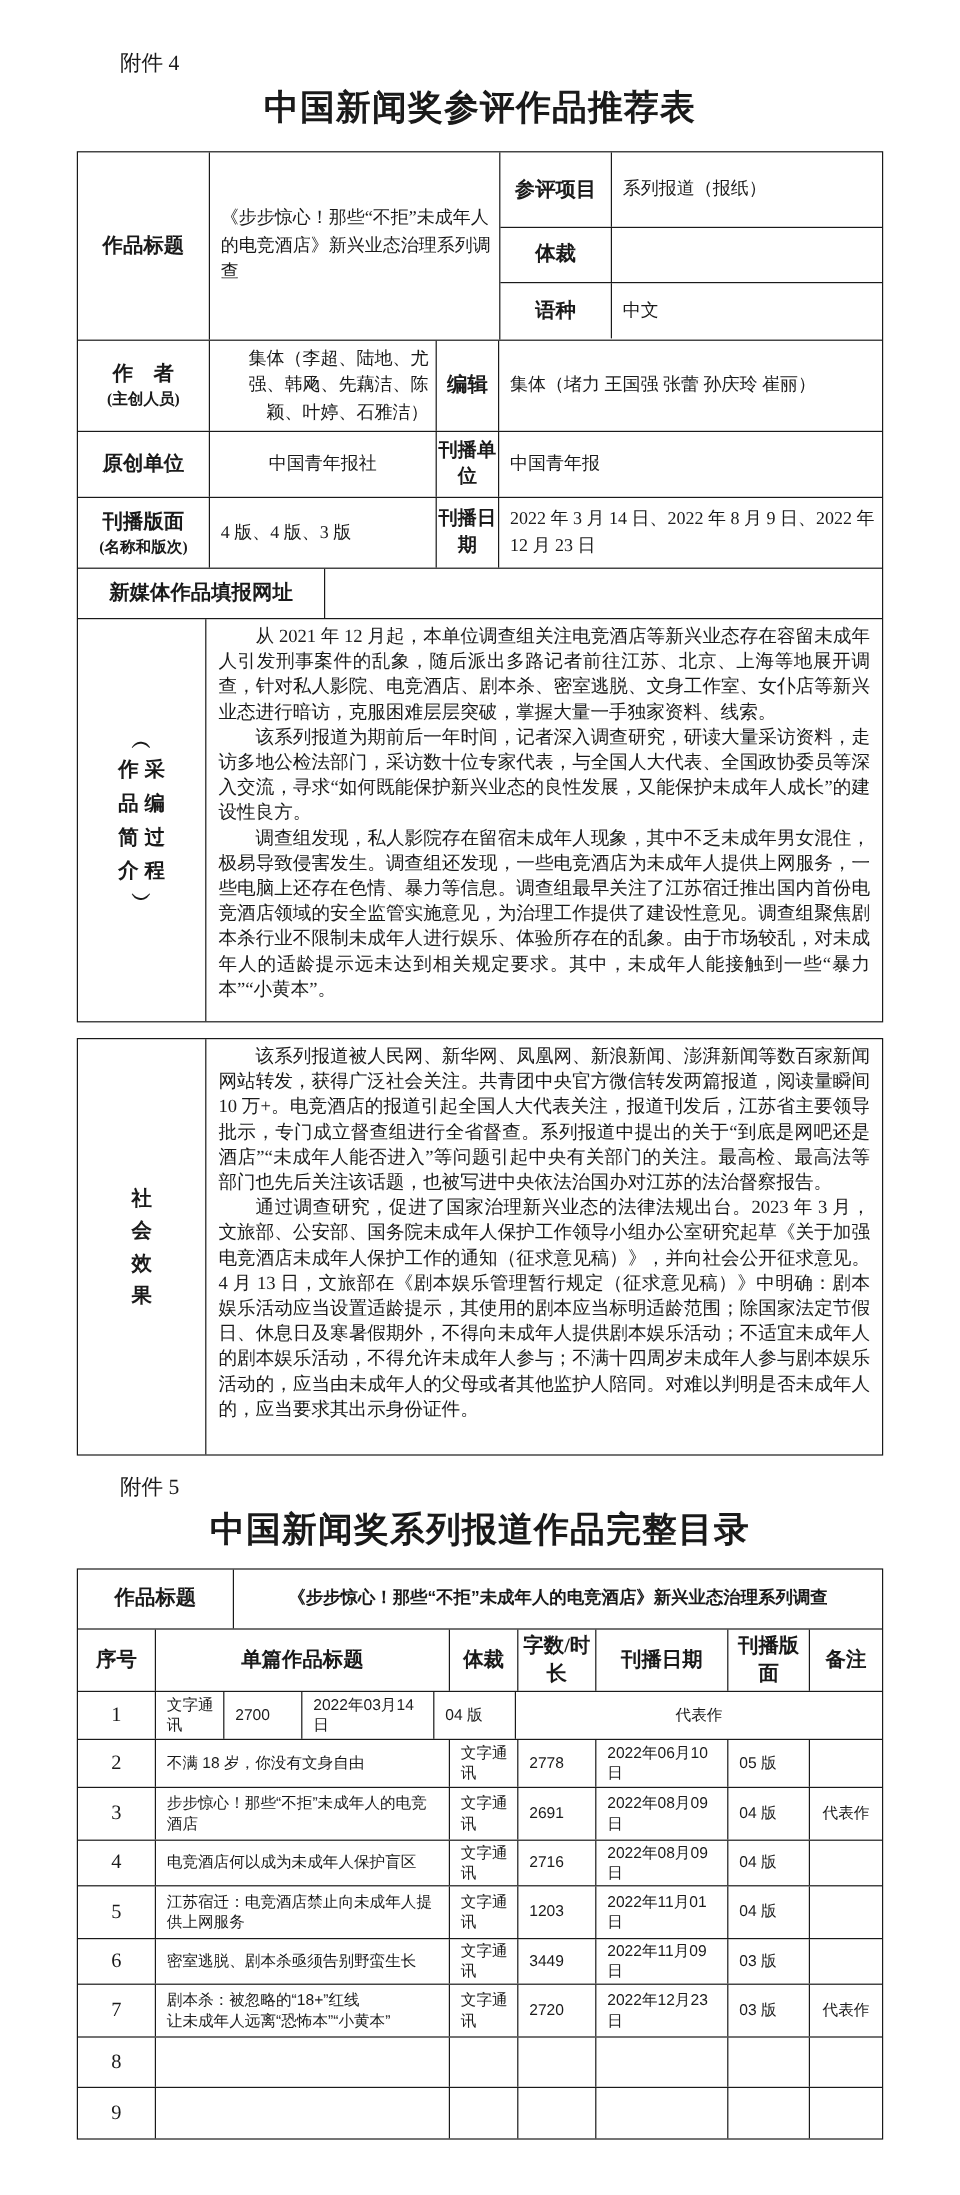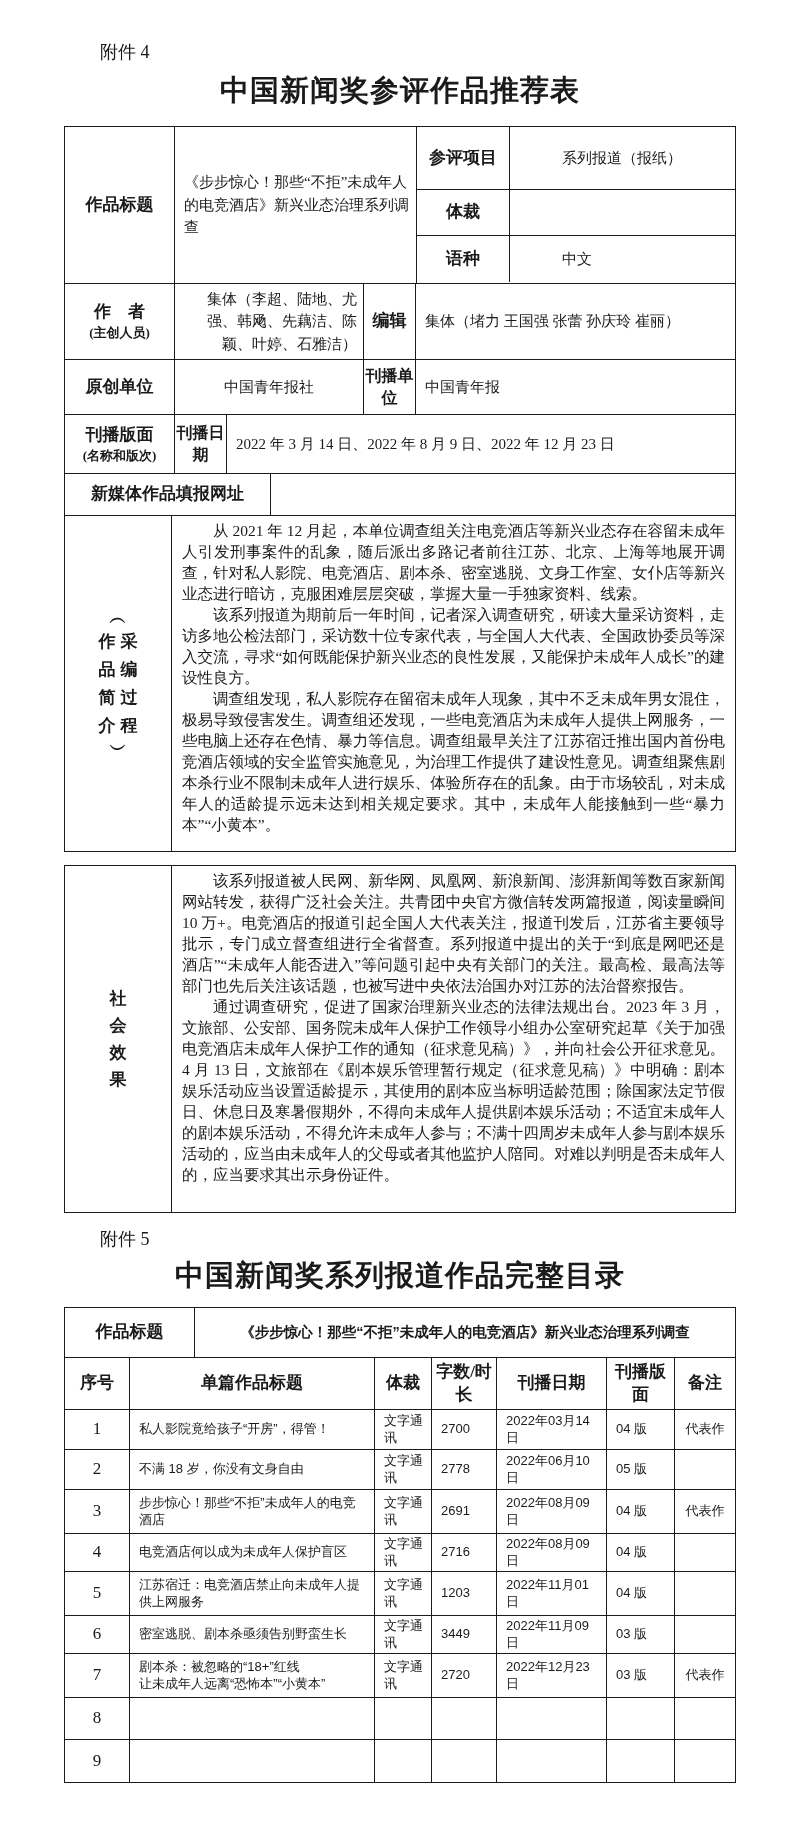--- a/index.html
+++ b/index.html
@@ -15,21 +15,21 @@
   .tbl{border:1.5px solid #1a1a1a;box-sizing:border-box;}
   .trow{display:flex;border-bottom:1px solid #1a1a1a;box-sizing:border-box;}
   .trow:last-child{border-bottom:none;}
   .cell{border-right:1px solid #1a1a1a;box-sizing:border-box;display:flex;align-items:center;justify-content:center;overflow:hidden;}
   .cell:last-child{border-right:none;}
   .label{font-weight:bold;font-size:17px;text-align:center;flex-direction:column;line-height:1.35;}
   .sub{font-size:13px;font-weight:bold;}
   .value{font-size:15px;line-height:1.5;}
   .left{justify-content:flex-start;padding-left:9px;padding-right:6px;text-align:left;}
   .stack{display:flex;flex-direction:column;flex:1;}
-  .srow{display:flex;border-bottom:1px solid #1a1a1a;box-sizing:border-box;gap:43px;}
+  .srow{display:flex;border-bottom:1px solid #1a1a1a;box-sizing:border-box;}
   .srow:last-child{border-bottom:none;}
   
   .wA{width:110px;flex:none;}
   .wBC{width:242px;flex:none;}
   .wB{width:189px;flex:none;text-align:right;}
   .wC{width:52px;flex:none;}
   .wD{width:93px;flex:none;}
   .wE{flex:1;}
   .wNM{width:206px;flex:none;}
   .wLab{width:107px;flex:none;}
@@ -102,20 +102,21 @@
         <div class="cell value wB">中国青年报社</div>
         <div class="cell label wC" style="font-size:16px">刊播单位</div>
         <div class="cell value left wE">中国青年报</div>
       </div>
 
       <div class="trow" style="height:59px">
         <div class="cell label wA">
           <span>刊播版面</span>
           <span class="sub">(名称和版次)</span>
         </div>
+        <div class="cell value left wB">4 版、4 版、3 版</div>
         <div class="cell label wC" style="font-size:16px">刊播日期</div>
         <div class="cell value left wE">2022 年 3 月 14 日、2022 年 8 月 9 日、2022 年 12 月 23 日</div>
       </div>
 
       <div class="trow" style="height:42px">
         <div class="cell label wNM">新媒体作品填报网址</div>
         <div class="cell value left wE"></div>
       </div>
 
       <div class="trow" style="height:335px">
@@ -167,21 +168,20 @@
         <div class="cell label c2">单篇作品标题</div>
         <div class="cell label c3">体裁</div>
         <div class="cell label c4">字数/时长</div>
         <div class="cell label c5">刊播日期</div>
         <div class="cell label c6">刊播版面</div>
         <div class="cell label c7">备注</div>
       </div>
 
       <div class="trow" style="height:40px">
         <div class="cell seq c1">1</div>
-        <div class="cell left t-title c2">私人影院竟给孩子“开房”，得管！</div>
         <div class="cell left c3">文字通讯</div>
         <div class="cell left num c4">2700</div>
         <div class="cell left c5">2022年03月14日</div>
         <div class="cell left c6">04 版</div>
         <div class="cell c7">代表作</div>
       </div>
 
       <div class="trow" style="height:40px">
         <div class="cell seq c1">2</div>
         <div class="cell left t-title c2">不满 18 岁，你没有文身自由</div>

